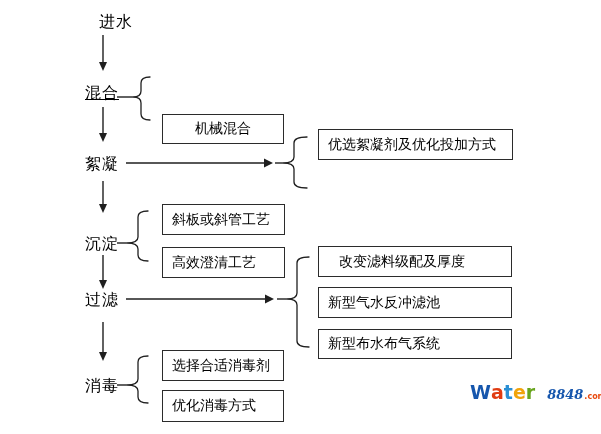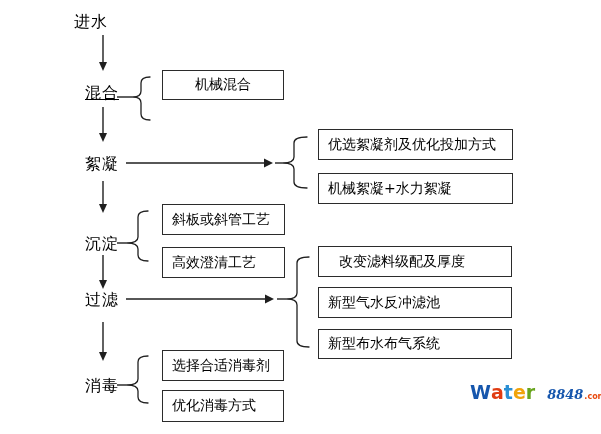--- a/index.html
+++ b/index.html
@@ -11,21 +11,21 @@
   .overlay { position:absolute; left:0; top:0; width:601px; height:434px; }
   .stage {
     position:absolute; font-size:16px; line-height:17px; color:#000;
     white-space:nowrap; letter-spacing:1px;
   }
   .box {
     position:absolute; box-sizing:border-box; border:1px solid #2b2b2b;
     background:#fff; display:flex; align-items:center;
     font-size:14px; white-space:nowrap; color:#000;
   }
-  .box.center { justify-content:center; }
+  .box.center { justify-content:center;margin-top:44px; }
   .box.pad { padding-left:9px; }
   
   .wm { position:absolute; left:470px; top:382px; width:126px; }
   .wm-line1 { display:flex; align-items:baseline; font-weight:bold; line-height:20px; }
   .wm-letter { font-size:19px; font-weight:bold; }
   .wm-num {
     font-size:13px; font-weight:bold; font-style:italic;
     font-family:"DejaVu Serif","Liberation Serif",serif; margin-left:12px;
   }
   .wm-com { font-size:8px; font-weight:bold; margin-left:1px; }
@@ -70,31 +70,30 @@
     <g stroke="#1f1f1f" stroke-width="1.3" fill="none" stroke-linecap="round">
 
       <path d="M150 77 Q141 77 141 83 L141 91 Q141 97 133 97 Q141 97 141 103 L141 114 Q141 120 150 120"></path>
       <path d="M307 137 Q294 137 294 143 L294 157 Q294 163 283 163 Q294 163 294 169 L294 182 Q294 188 307 188"></path>
       <path d="M148 211 Q138 211 138 217 L138 237 Q138 243 127 243 Q138 243 138 249 L138 255 Q138 261 148 261"></path>
       <path d="M309 257 Q297 257 297 263 L297 293 Q297 299 287 299 Q297 299 297 305 L297 341 Q297 347 309 347"></path>
       <path d="M148 356 Q138 356 138 362 L138 379 Q138 385 127 385 Q138 385 138 391 L138 397 Q138 403 148 403"></path>
     </g>
   </svg>
 
-  <div class="stage" style="left:74px; top:13px;">进水</div>
+  <div class="stage" style="left:99px; top:13px;">进水</div>
   <div class="stage" style="left:85px; top:84px;text-decoration:underline;">混合</div>
   <div class="stage" style="left:85px; top:155px;text-align:right;">絮凝</div>
   <div class="stage" style="left:85px; top:235px;">沉淀</div>
   <div class="stage" style="left:85px; top:291px;">过滤</div>
   <div class="stage" style="left:85px; top:377px;">消毒</div>
 
   <div class="box center" style="left:162px; top:70px;  width:122px; height:30px;">机械混合</div>
 
   <div class="box pad" style="left:318px; top:129px; width:195px; height:31px;">优选絮凝剂及优化投加方式</div>
-  <div class="box pad" style="left:318px; top:173px; width:195px; height:31px;">机械絮凝+水力絮凝</div>
 
   <div class="box pad" style="left:162px; top:204px; width:123px; height:31px;">斜板或斜管工艺</div>
   <div class="box pad" style="left:162px; top:247px; width:123px; height:31px;">高效澄清工艺</div>
 
   <div class="box pad" style="left:318px; top:246px; width:194px; height:31px;padding-left:20px;">改变滤料级配及厚度</div>
   <div class="box pad" style="left:318px; top:287px; width:194px; height:31px;">新型气水反冲滤池</div>
   <div class="box pad" style="left:318px; top:329px; width:194px; height:30px;font-family:Liberation Serif, serif;">新型布水布气系统</div>
 
   <div class="box pad" style="left:162px; top:390px; width:122px; height:32px;">优化消毒方式</div>
   <div class="box pad" style="left:162px; top:350px; width:122px; height:31px;">选择合适消毒剂</div>

